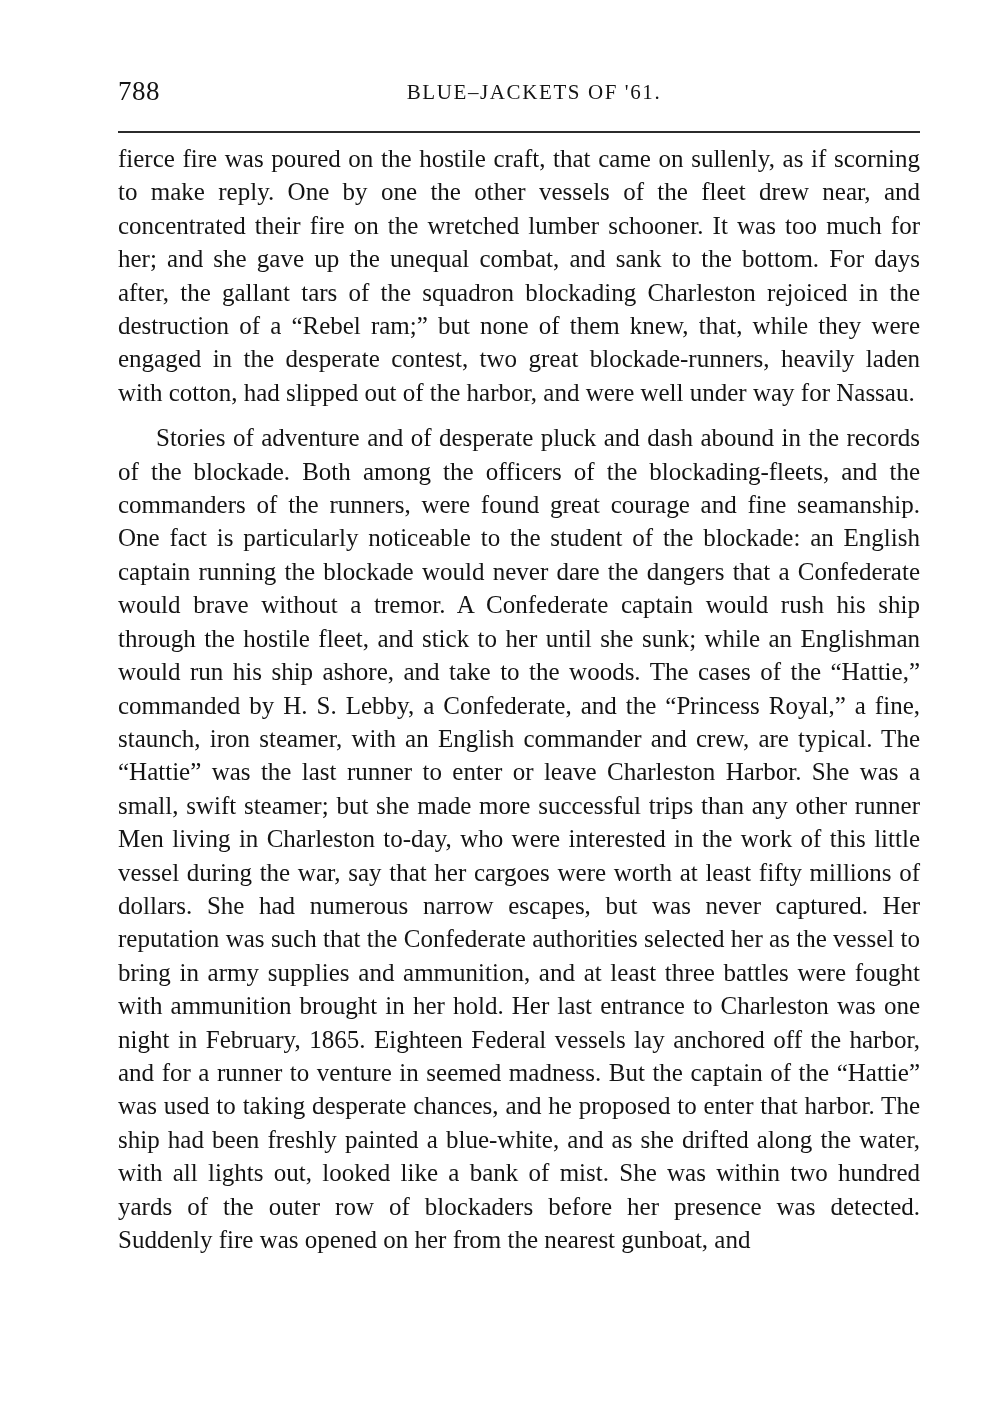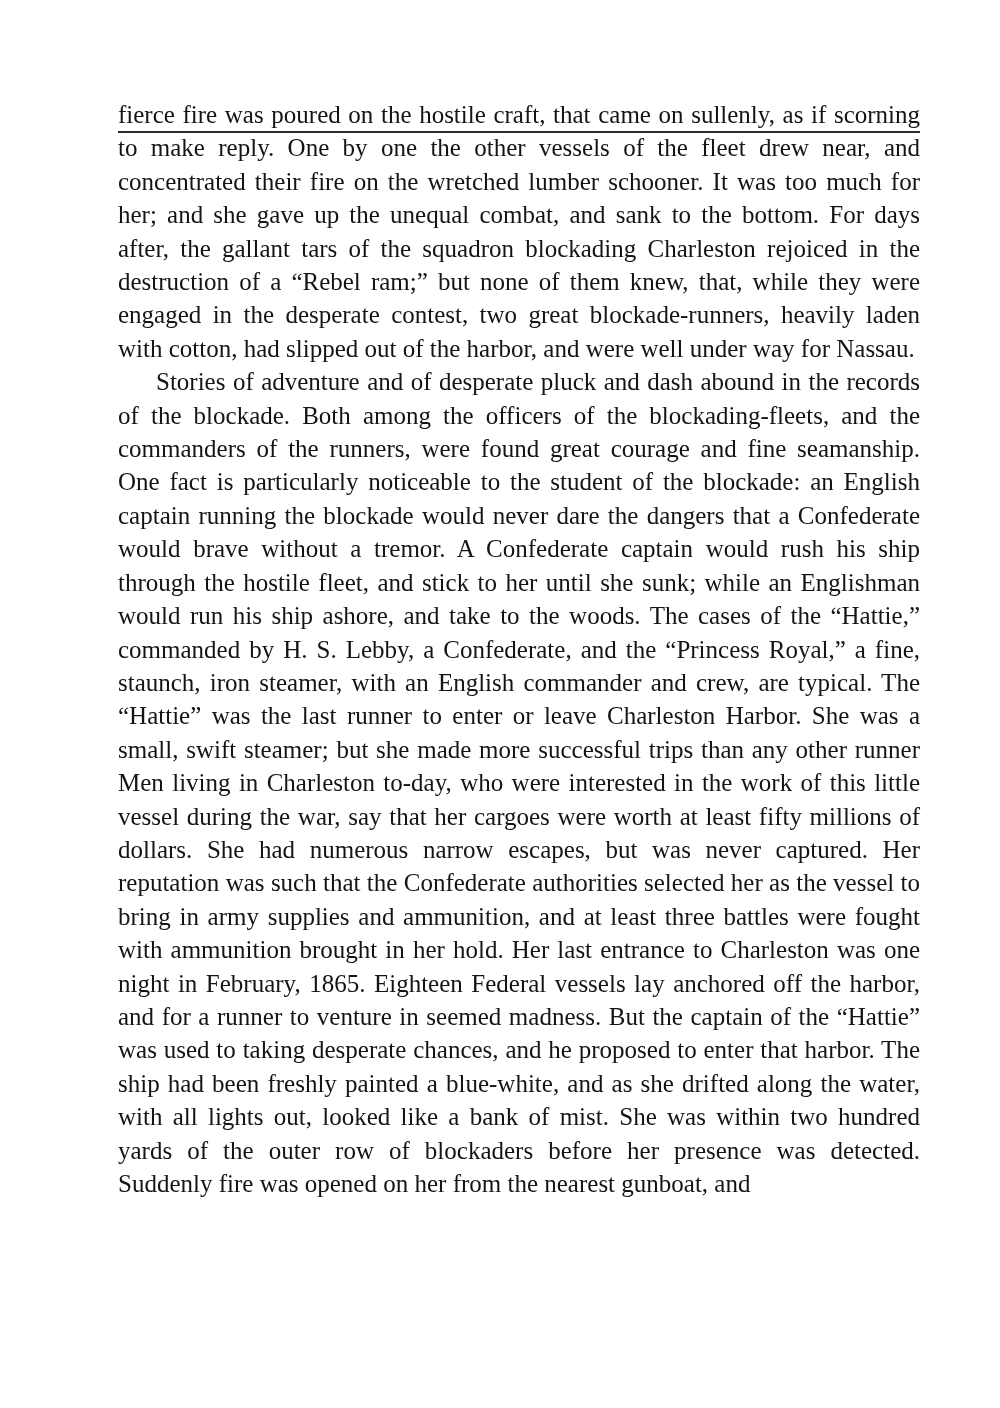--- a/index.html
+++ b/index.html
@@ -60,28 +60,32 @@
     color: #141414;
     hyphens: none;
   }
   .body-text p {
     margin: 0;
   }
   .body-text p.indent {
     text-indent: 38px;
   }
   .body-text p + p {
-    margin-top: 0;
+    margin-top: 12px;
   }
 </style>
 </head>
 <body>
 
 <div class="page">
 
+  <div class="running-head">
+    <div class="folio">788</div>
+    <div class="head-title">BLUE–JACKETS OF '61.</div>
+  </div>
 
   <div class="rule"></div>
 
   <div class="body-text">
     <p>fierce fire was poured on the hostile craft, that came on sullenly, as if scorning to make reply.   One by one the other vessels of the fleet drew near, and concentrated their fire on the wretched lumber schooner.   It was too much for her; and she gave up the unequal combat, and sank to the bottom.   For days after, the gallant tars of the squadron blockading Charleston rejoiced in the destruction of a “Rebel ram;” but none of them knew, that, while they were engaged in the desperate contest, two great blockade-runners, heavily laden with cotton, had slipped out of the harbor, and were well under way for Nassau.</p>
     <p class="indent">Stories of adventure and of desperate pluck and dash abound in the records of the blockade.   Both among the officers of the blockading-fleets, and the commanders of the runners, were found great courage and fine seamanship.   One fact is particularly noticeable to the student of the blockade: an English captain running the blockade would never dare the dangers that a Confederate would brave without a tremor.   A Confederate captain would rush his ship through the hostile fleet, and stick to her until she sunk; while an Englishman would run his ship ashore, and take to the woods.   The cases of the “Hattie,” commanded by H. S. Lebby, a Confederate, and the “Princess Royal,” a fine, staunch, iron steamer, with an English commander and crew, are typical.   The “Hattie” was the last runner to enter or leave Charleston Harbor.   She was a small, swift steamer; but she made more successful trips than any other runner Men living in Charleston to-day, who were interested in the work of this little vessel during the war, say that her cargoes were worth at least fifty millions of dollars.   She had numerous narrow escapes, but was never captured.   Her reputation was such that the Confederate authorities selected her as the vessel to bring in army supplies and ammunition, and at least three battles were fought with ammunition brought in her hold.   Her last entrance to Charleston was one night in February, 1865. Eighteen Federal vessels lay anchored off the harbor, and for a runner to venture in seemed madness.   But the captain of the “Hattie” was used to taking desperate chances, and he proposed to enter that harbor.   The ship had been freshly painted a blue-white, and as she drifted along the water, with all lights out, looked like a bank of mist.   She was within two hundred yards of the outer row of blockaders before her presence was detected.   Suddenly fire was opened on her from the nearest gunboat, and</p>
   </div>
 
 </div>
 

